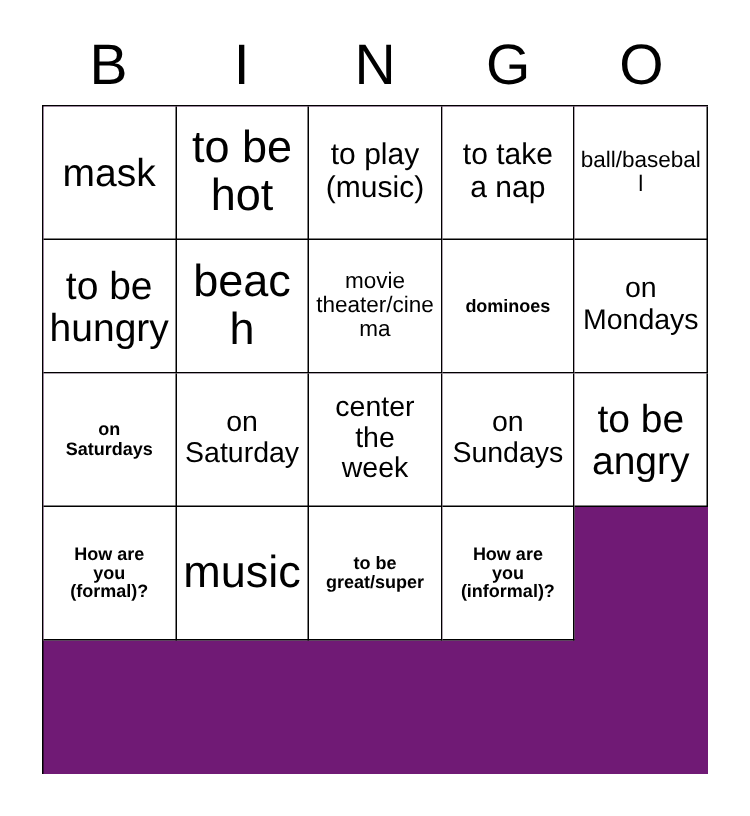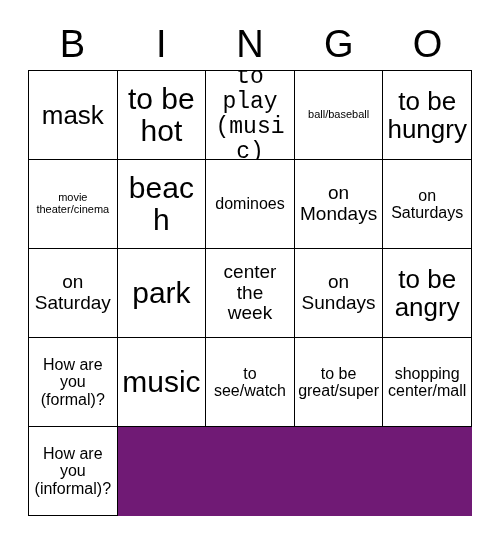--- a/index.html
+++ b/index.html
@@ -72,24 +72,24 @@
     display: block;
     width: 100%;
     line-height: 1.08;
     color: #000000;
     word-wrap: break-word;
     white-space: pre-line;
   }
   
   .fs-xxl .cell-text { font-size: 30px; }
   .fs-xl  .cell-text { font-size: 26px; }
-  .fs-lg  .cell-text { font-size: 23px; font-family: Liberation Mono, monospace; }
+  .fs-lg  .cell-text { font-size: 20px; }
   .fs-md  .cell-text { font-size: 19px; }
-  .fs-sm  .cell-text { font-size: 16px; }
-  .fs-xxs .cell-text { font-size: 11px; }
+  .fs-sm  .cell-text { font-size: 12px; font-weight: bold; }
+  .fs-xxs .cell-text { font-size: 15px; }
 </style>
 </head>
 <body>
 
 <div id="bingo-card">
 
   <div id="bingo-header">
     <div class="header-letter">B</div>
     <div class="header-letter">I</div>
     <div class="header-letter">N</div>
@@ -103,53 +103,54 @@
         <span class="cell-text">mask</span>
       </div>
     <div class="bingo-cell fs-xxl">
         <span class="cell-text">to be
 hot</span>
       </div>
     <div class="bingo-cell fs-lg">
         <span class="cell-text">to play
 (music)</span>
       </div>
+    <div class="bingo-cell fs-lg">
+        <span class="cell-text">to take
+a nap</span>
+      </div>
     <div class="bingo-cell fs-xxs">
         <span class="cell-text">ball/baseball</span>
       </div>
 
     <div class="bingo-cell fs-xl">
         <span class="cell-text">to be
 hungry</span>
       </div>
+    <div class="bingo-cell fs-xxl">
+        <span class="cell-text">beach</span>
+      </div>
     <div class="bingo-cell fs-xxs">
         <span class="cell-text">movie
 theater/cinema</span>
-      </div>
-    <div class="bingo-cell fs-xxl">
-        <span class="cell-text">beach</span>
       </div>
     <div class="bingo-cell fs-sm">
         <span class="cell-text">dominoes</span>
       </div>
     <div class="bingo-cell fs-md">
         <span class="cell-text">on
 Mondays</span>
       </div>
 
     <div class="bingo-cell fs-sm">
         <span class="cell-text">on
 Saturdays</span>
       </div>
     <div class="bingo-cell fs-md">
         <span class="cell-text">on
 Saturday</span>
-      </div>
-    <div class="bingo-cell fs-xxl">
-        <span class="cell-text">park</span>
       </div>
     <div class="bingo-cell fs-md">
         <span class="cell-text">center
 the
 week</span>
       </div>
 
     <div class="bingo-cell fs-md">
         <span class="cell-text">on
 Sundays</span>
@@ -161,30 +162,22 @@
     <div class="bingo-cell fs-sm">
         <span class="cell-text">How are
 you
 (formal)?</span>
       </div>
     <div class="bingo-cell fs-xxl">
         <span class="cell-text">music</span>
       </div>
 
     <div class="bingo-cell fs-sm">
-        <span class="cell-text">to
-see/watch</span>
-      </div>
-    <div class="bingo-cell fs-sm">
         <span class="cell-text">to be
 great/super</span>
-      </div>
-    <div class="bingo-cell fs-sm">
-        <span class="cell-text">shopping
-center/mall</span>
       </div>
     <div class="bingo-cell fs-sm">
         <span class="cell-text">How are
 you
 (informal)?</span>
       </div>
   </div>
 
 </div>
 

